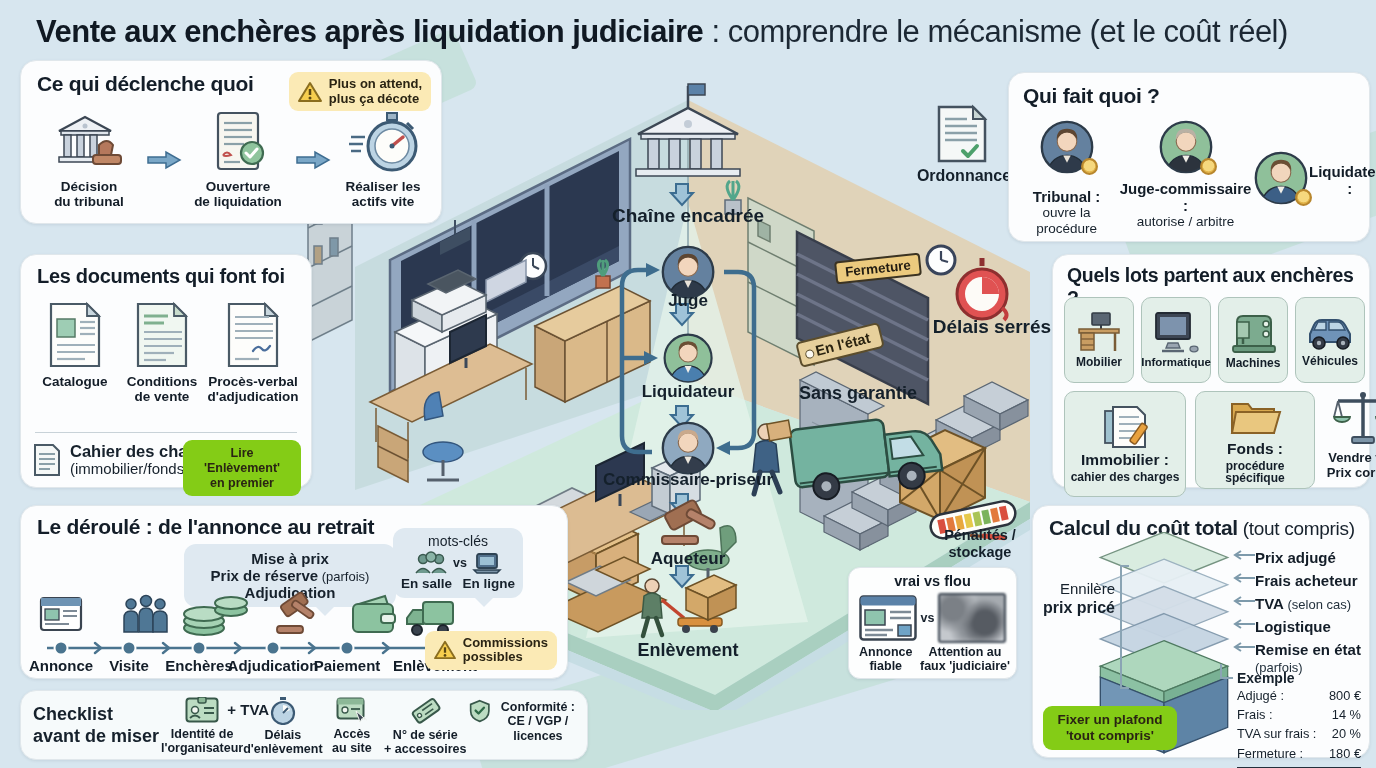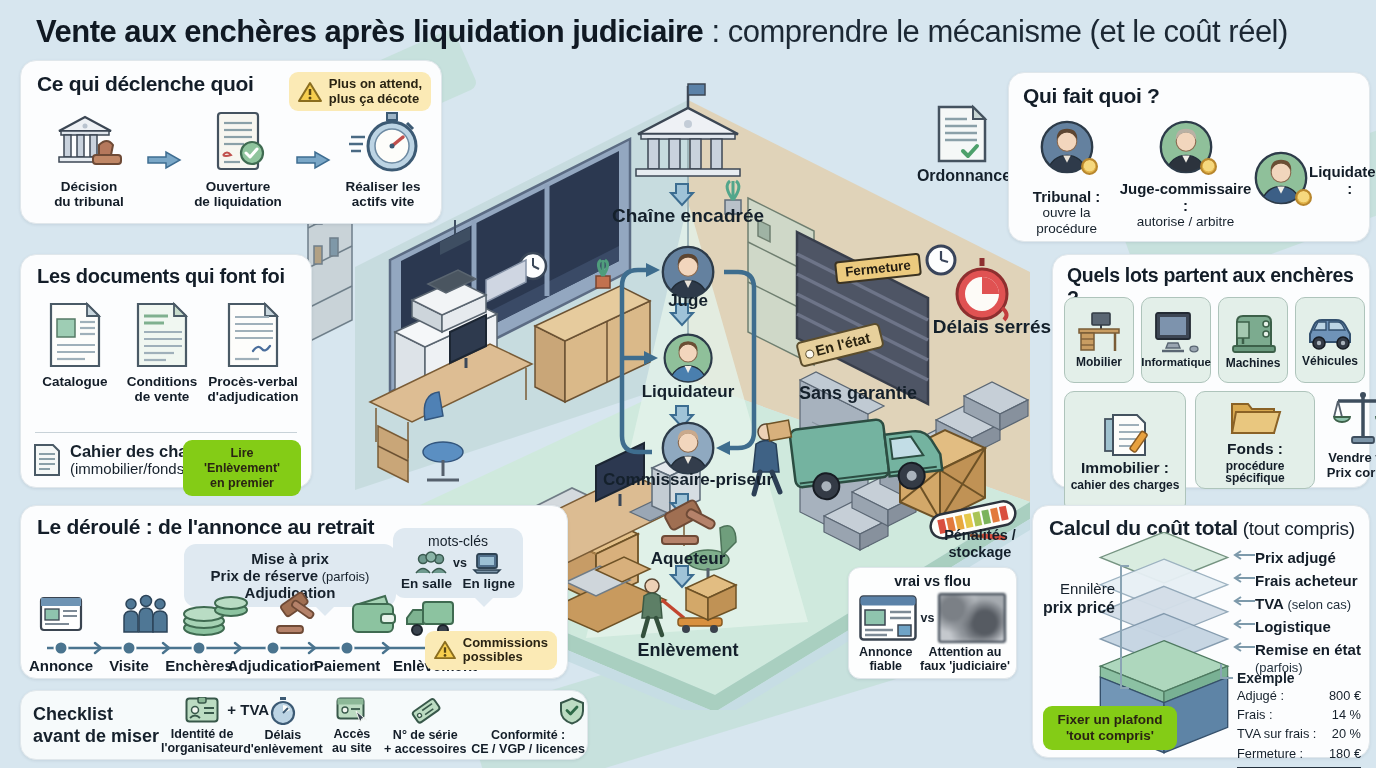--- a/index.html
+++ b/index.html
@@ -672,21 +672,21 @@
             <g transform="rotate(-35 16 14)">
               <rect x="4" y="8" width="26" height="13" rx="3" fill="#bcdcc2" stroke="#38584a" stroke-width="2"></rect>
               <circle cx="9" cy="14.5" r="2" fill="#f2f6f0" stroke="#38584a" stroke-width="1.3"></circle>
               <line x1="14" y1="12" x2="26" y2="12" stroke="#38584a" stroke-width="1.6"></line>
               <line x1="14" y1="17" x2="24" y2="17" stroke="#38584a" stroke-width="1.6"></line>
             </g>
           </svg>
         <div class="lbl pre" style="font-size:12.5px;margin-top:3px">N° de série
 + accessoires</div>
       </div>
-      <div style="display:flex;flex-direction:column;align-items:flex-end;width:142px">
+      <div style="display:flex;flex-direction:row;align-items:flex-start;width:142px">
         <svg width="26" height="28" viewBox="0 0 26 28">
             <path d="M13,1.5 L24,6 v8 q0,9 -11,12.5 Q2,23 2,14 V6 Z" fill="#bcdcc2" stroke="#38584a" stroke-width="2"></path>
             <path d="M8,13.5 l3.5,3.5 6.5,-7" fill="none" stroke="#2f6b48" stroke-width="2.8" stroke-linecap="round" stroke-linejoin="round"></path>
           </svg>
         <div class="lbl pre" style="font-size:12.5px;margin-top:3px">Conformité :
 CE / VGP / licences</div>
       </div>
     </div>
   </div>
 
@@ -771,21 +771,21 @@
             <path d="M25,10 h9 q3,0 5,4 l2,4 h-16 Z" fill="#bcd4e4" stroke="#33506e" stroke-width="1.4"></path>
             <circle cx="15" cy="31" r="6" fill="#343b46" stroke="#171c23" stroke-width="1.6"></circle>
             <circle cx="39" cy="31" r="6" fill="#343b46" stroke="#171c23" stroke-width="1.6"></circle>
             <circle cx="15" cy="31" r="2.2" fill="#aab3bc"></circle>
             <circle cx="39" cy="31" r="2.2" fill="#aab3bc"></circle>
           </svg>
         <span class="lbl" style="font-size:12px">Véhicules</span>
       </div>
     </div>
     <div class="abs" style="left:11px;top:136px;display:flex;gap:9px;align-items:flex-start">
-      <div class="tile" style="width:120px;height:88px;padding:16px 0">
+      <div class="tile" style="width:120px;height:88px;padding:8px 0">
         <svg width="52" height="44" viewBox="0 0 52 44">
             <rect x="6" y="6" width="10" height="32" fill="#9fc2cf" stroke="#44525f" stroke-width="1.8"></rect>
             <path d="M14,2 h24 l8,8 v32 h-32 Z" fill="#fdfdfb" stroke="#44525f" stroke-width="2"></path>
             <line x1="20" y1="12" x2="40" y2="12" stroke="#9fb0ba" stroke-width="2"></line>
             <line x1="20" y1="19" x2="42" y2="19" stroke="#9fb0ba" stroke-width="2"></line>
             <line x1="20" y1="26" x2="42" y2="26" stroke="#9fb0ba" stroke-width="2"></line>
             <line x1="20" y1="33" x2="34" y2="33" stroke="#9fb0ba" stroke-width="2"></line>
             <rect x="36" y="18" width="7" height="22" rx="2" fill="#e8a13e" stroke="#8a5a20" stroke-width="1.5" transform="rotate(35 40 29)"></rect>
           </svg>
         <span class="lbl" style="font-size:15.5px;line-height:1">Immobilier :</span>

